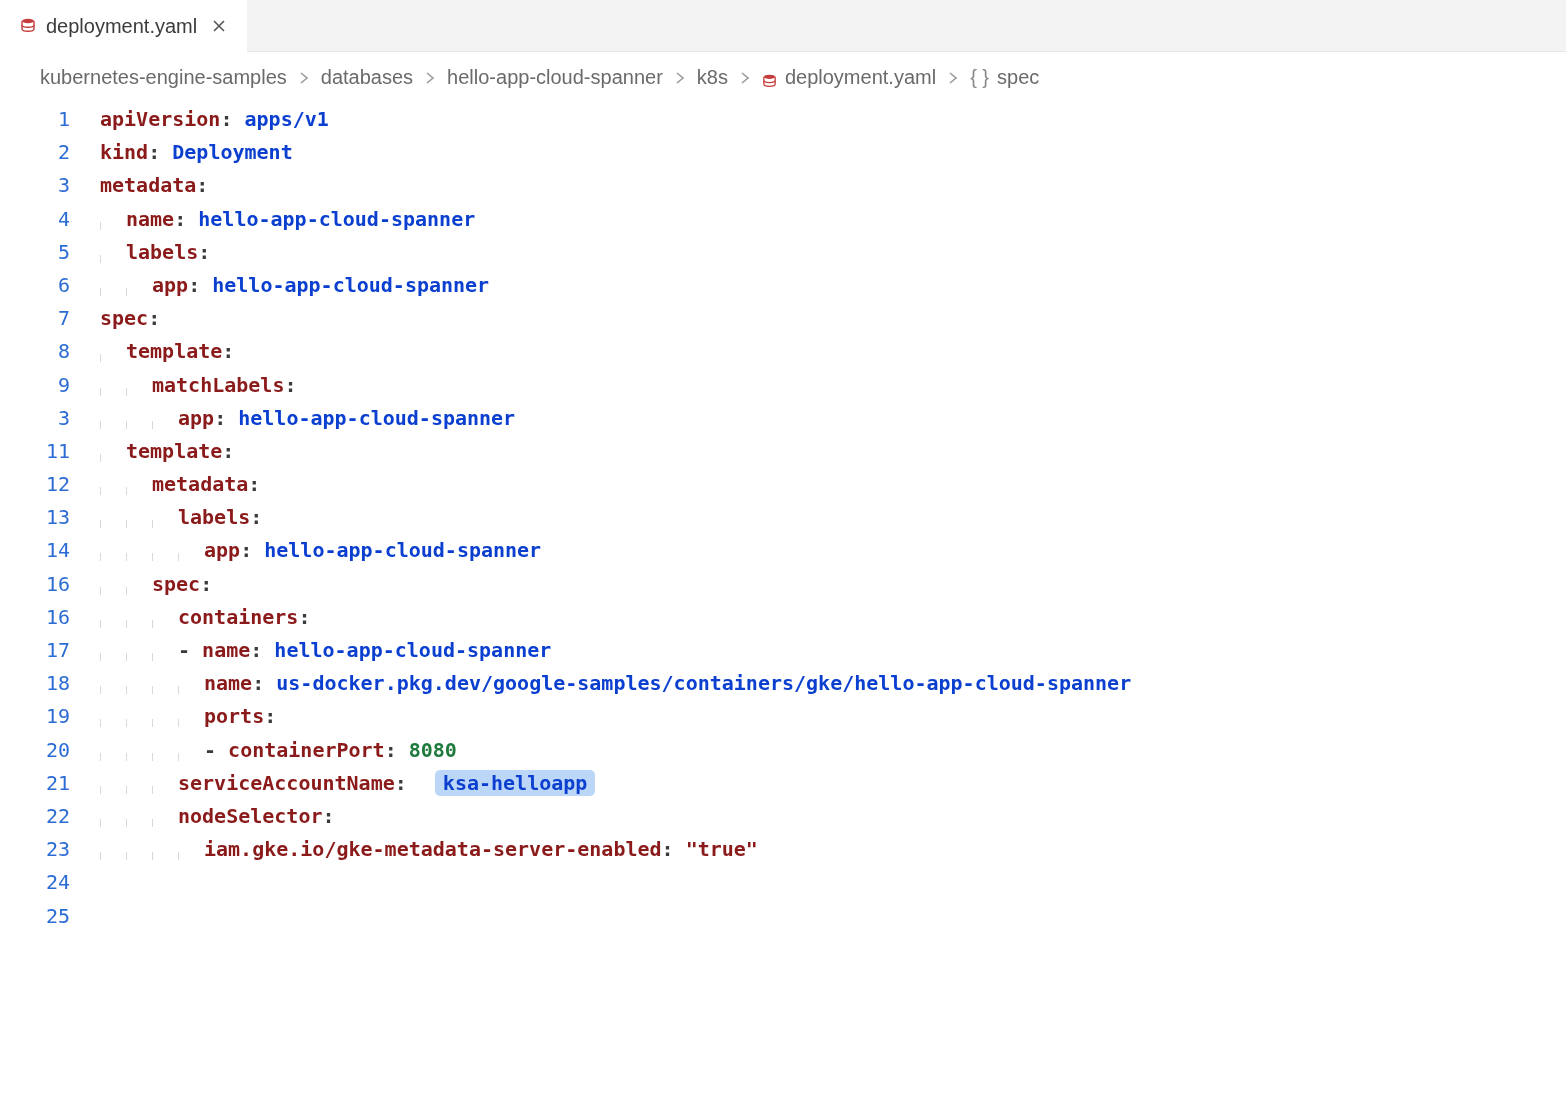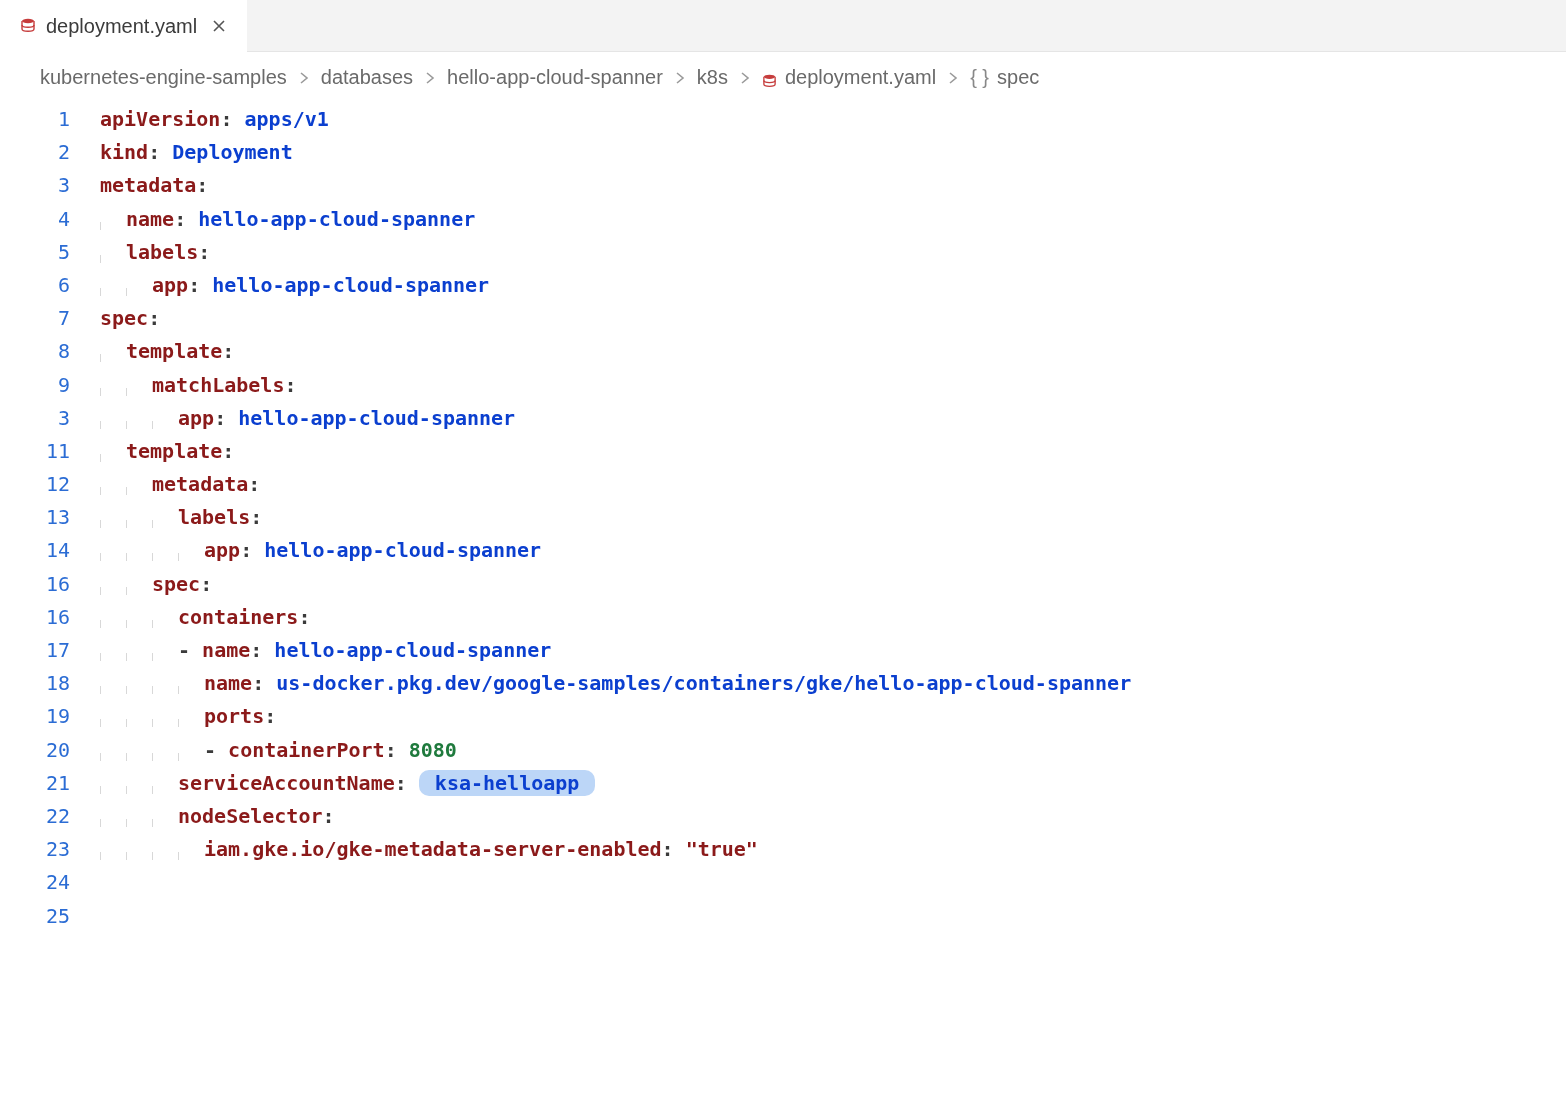--- a/index.html
+++ b/index.html
@@ -100,22 +100,23 @@
     border-left: 1px solid #d8d8d8;
   }
   .key { color: #8b1a1a; }
   .val { color: #0b3fcf; }
   .num { color: #1f7a3d; }
   .str { color: #8b1a1a; }
   .punct { color: #3b3b3b; }
   .plain { color: #3b3b3b; }
   .sel {
     background: #bcd6f7;
-    border-radius: 10px;
-    padding: 1px 16px;
+    border-radius: 5px;
+    padding: 1px 8px;
+    margin-left: 16px;
   }
   svg { display: block; }
 </style>
 </head>
 <body>
 
 <div class="tab-bar">
   <div class="tab">
     <span class="tab-icon">
       <svg width="16" height="16" viewBox="0 0 16 16" fill="currentColor">

